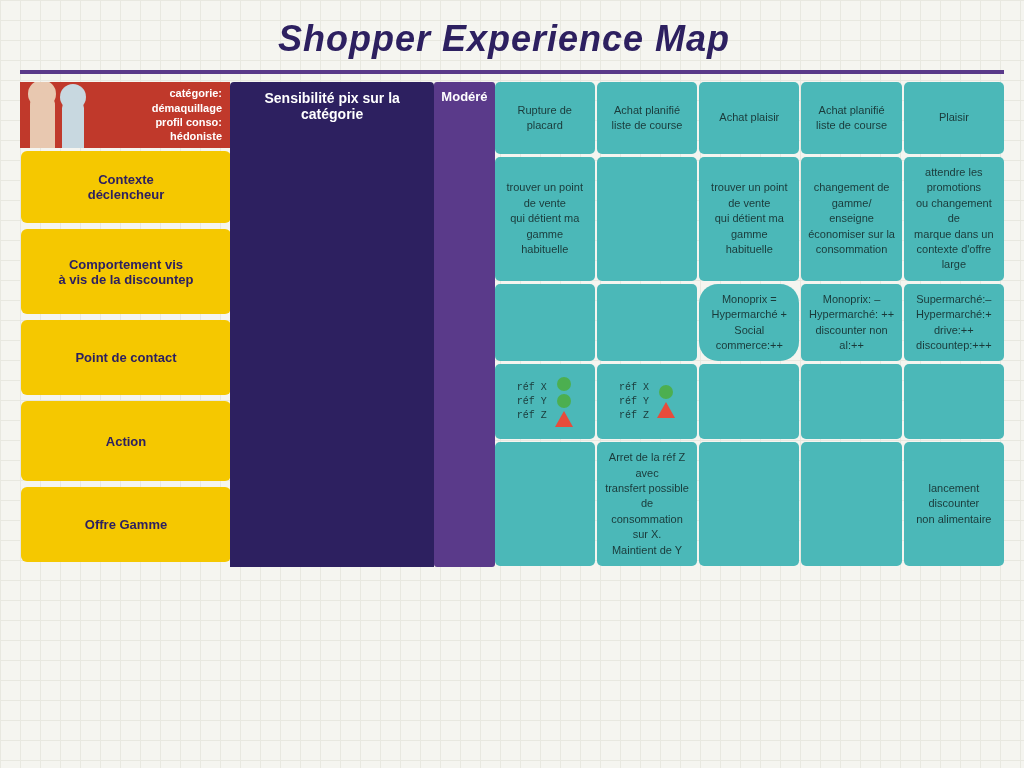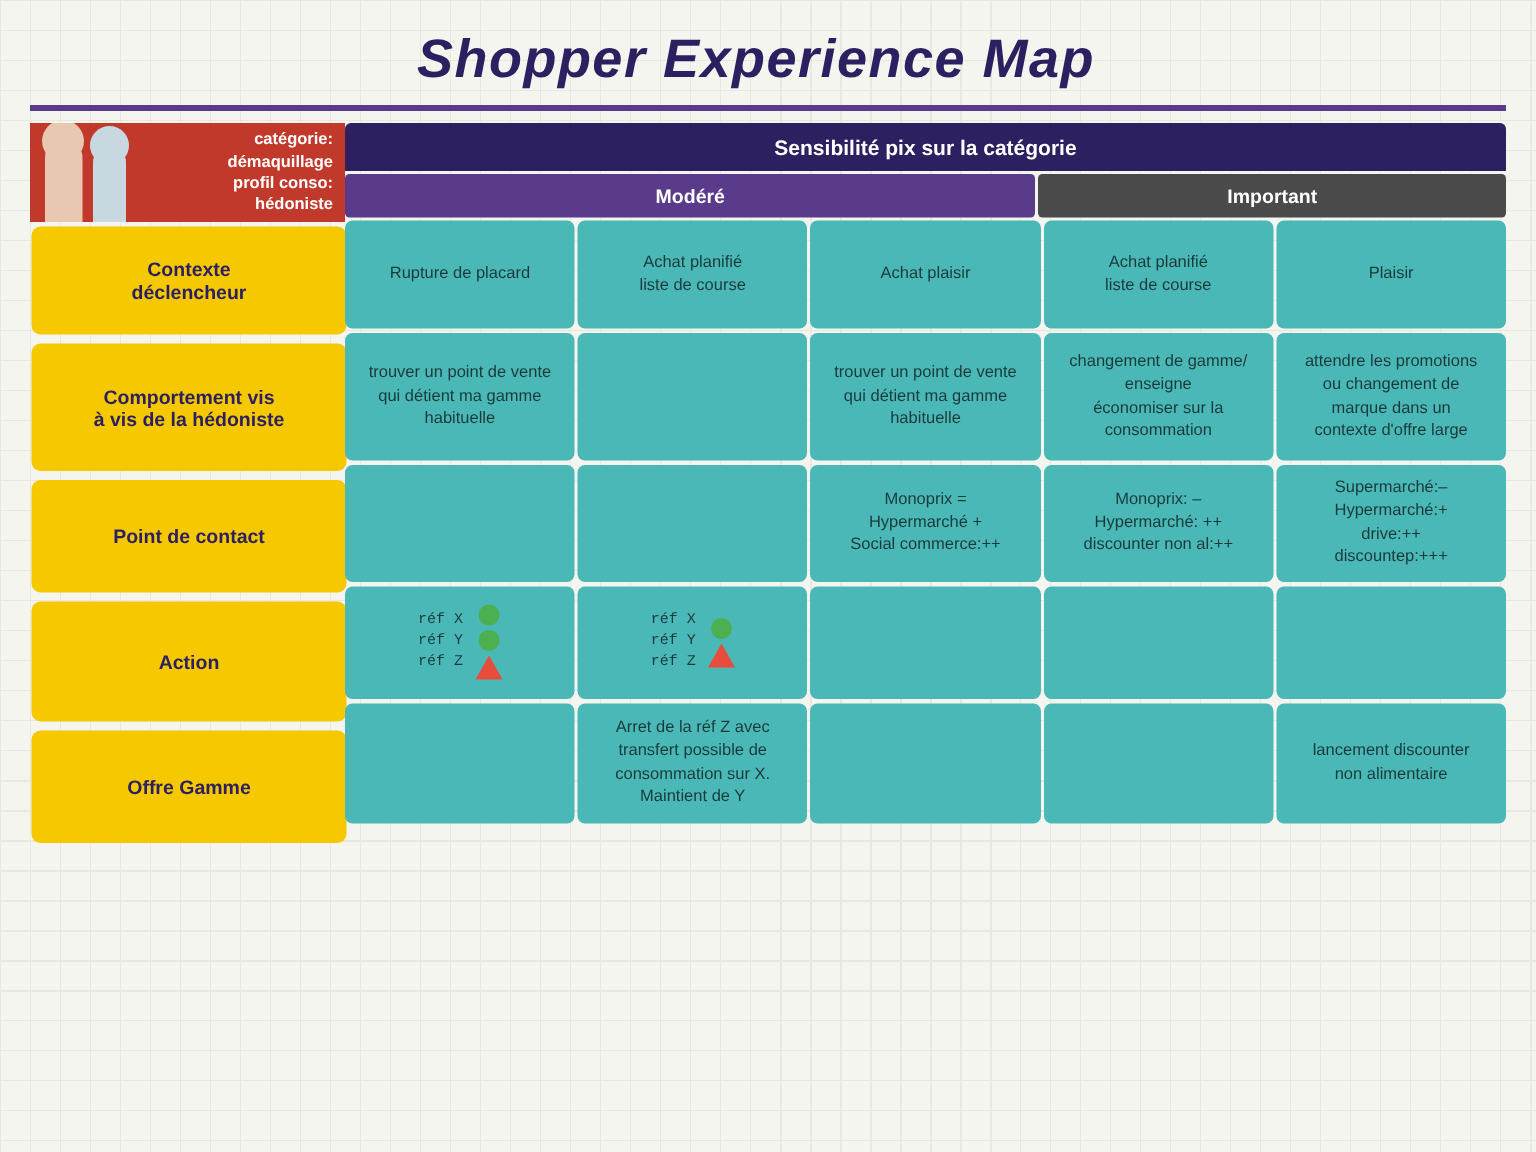--- a/index.html
+++ b/index.html
@@ -127,21 +127,21 @@
       color: #2d2060;
       padding: 8px 6px;
       border-radius: 6px;
       margin: 3px 1px;
     }
 
     
     .grid-area {
       flex: 1;
       display: flex;
-      flex-direction: column;
+      flex-direction: row;
     }
 
     
     .header-row1 {
       background: #2d2060;
       color: white;
       text-align: center;
       padding: 8px;
       font-size: 14px;
       font-weight: 600;
@@ -240,31 +240,30 @@
         <div class="cat-text">catégorie:</div>
         <div class="cat-text">démaquillage</div>
         <div class="cat-text">profil conso:</div>
         <div class="cat-text">hédoniste</div>
       </div>
     </div>
 
   <div class="row-label-cell" style="min-height: 72px; width: 100%; white-space: pre-line;">Contexte
 déclencheur</div>
       <div class="row-label-cell" style="min-height: 85px; width: 100%; white-space: pre-line;">Comportement vis
-à vis de la hédoniste</div>
+à vis de la discounteр</div>
       <div class="row-label-cell" style="min-height: 75px; width: 100%; white-space: pre-line;">Point de contact</div>
       <div class="row-label-cell" style="min-height: 80px; width: 100%; white-space: pre-line;">Action</div>
       <div class="row-label-cell" style="min-height: 75px; width: 100%; white-space: pre-line;">Offre Gamme</div>
     </div>
 
   <div class="grid-area">
     <div class="header-row1">Sensibilité pix sur la catégorie</div>
     <div class="header-row2">
       <div class="header-moderate" style="flex:3;text-align:center;">Modéré</div>
-      <div class="header-important" style="flex:2;">Important</div>
     </div>
     <div id="data-rows-container">
         <div style="display: flex; gap: 2px; margin-bottom: 3px; min-height: 72px;">
           <div class="data-cell" style="min-height: 72px; white-space: pre-line;">Rupture de placard</div>
           <div class="data-cell" style="min-height: 72px; white-space: pre-line;">Achat planifié
 liste de course</div>
           <div class="data-cell" style="min-height: 72px; white-space: pre-line;">Achat plaisir</div>
           <div class="data-cell" style="min-height: 72px; white-space: pre-line;">Achat planifié
 liste de course</div>
           <div class="data-cell" style="min-height: 72px; white-space: pre-line;">Plaisir</div>
@@ -282,21 +281,21 @@
 économiser sur la
 consommation</div>
           <div class="data-cell" style="min-height: 85px; white-space: pre-line;">attendre les promotions
 ou changement de
 marque dans un
 contexte d'offre large</div>
         </div>
         <div style="display: flex; gap: 2px; margin-bottom: 3px; min-height: 75px;">
           <div class="data-cell" style="min-height: 75px;"></div>
           <div class="data-cell" style="min-height: 75px;"></div>
-          <div class="data-cell" style="min-height: 75px; white-space: pre-line;">Monoprix =
+          <div class="data-cell" style="min-height: 75px; white-space: pre-line; border-radius: 19px;">Monoprix =
 Hypermarché +
 Social commerce:++</div>
           <div class="data-cell" style="min-height: 75px; white-space: pre-line;">Monoprix: –
 Hypermarché: ++
 discounter non al:++</div>
           <div class="data-cell" style="min-height: 75px; white-space: pre-line;">Supermarché:–
 Hypermarché:+
 drive:++
 discounteр:+++</div>
         </div>

